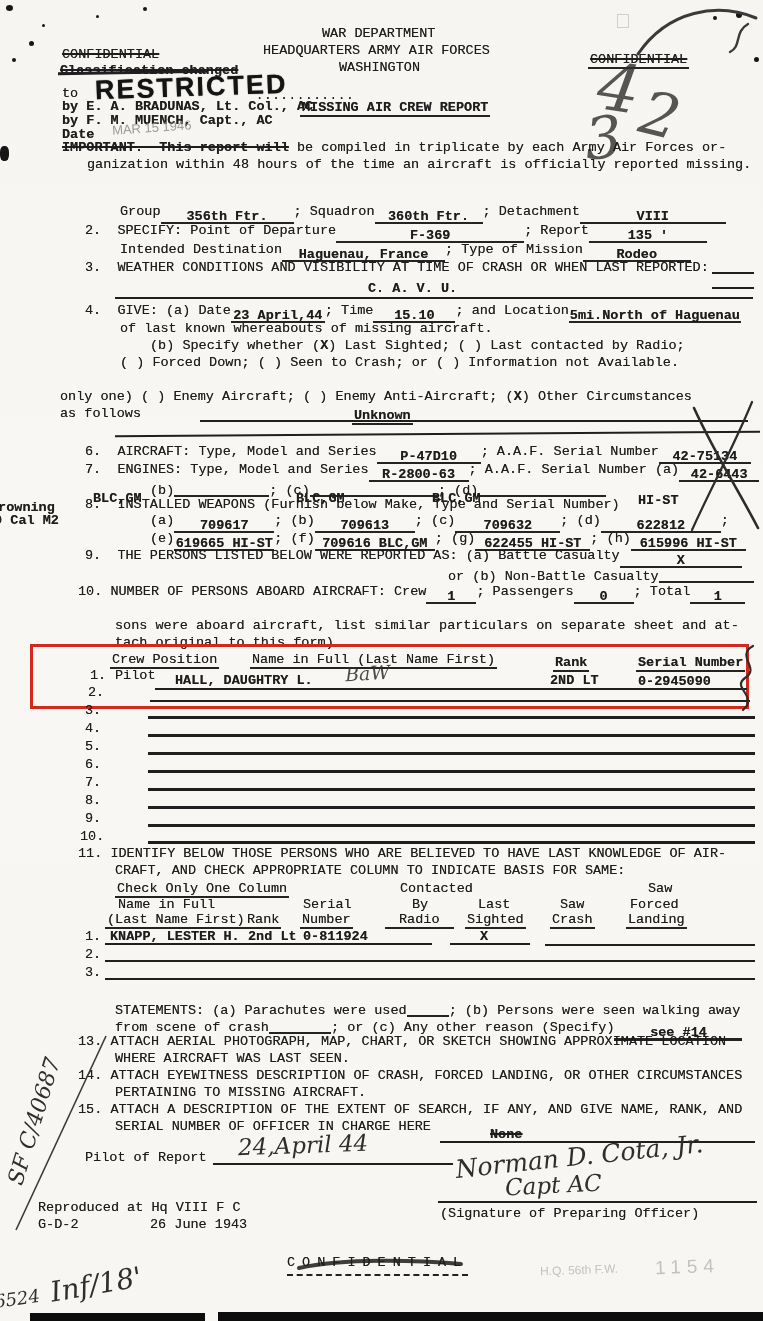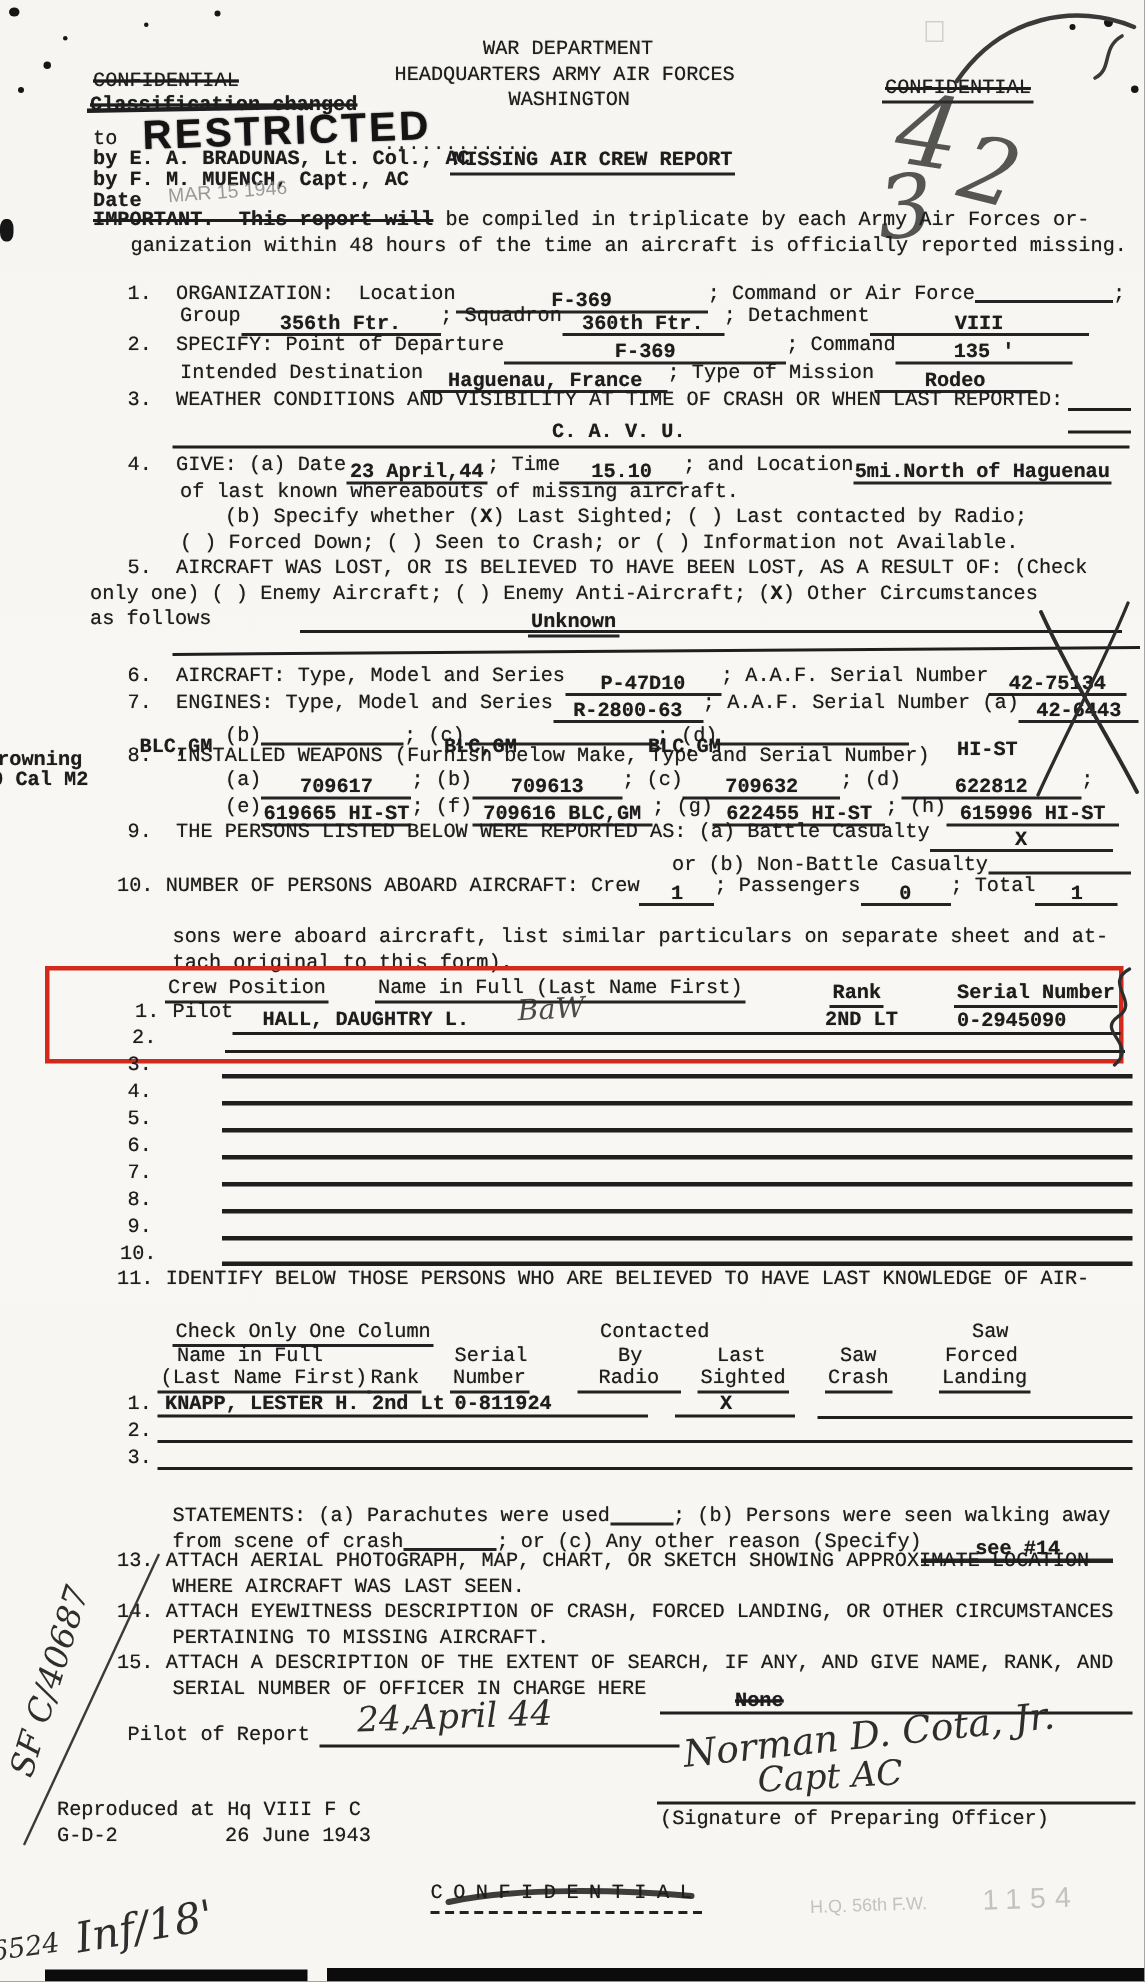--- a/index.html
+++ b/index.html
@@ -65,38 +65,36 @@
   <div class="hw" style="left:585px;top:104px;font-size:58px;transform:rotate(-5deg);opacity:.8">3</div>
   <div class="hw" style="left:641px;top:80px;font-size:60px;transform:rotate(14deg);opacity:.8">2</div>
   <svg style="left:630px;top:2px" width="133" height="58">
     <path d="M8,52 C38,8 88,0 126,16" fill="none" stroke="#3a3a3a" stroke-width="3" stroke-linecap="round"></path>
     <path d="M118,22 C104,30 112,44 100,50" fill="none" stroke="#3a3a3a" stroke-width="2.4" stroke-linecap="round"></path>
   </svg>
 
   <div class="t" style="left:62px;top:140px"><span class="strike v">IMPORTANT.  This report will</span><span> be compiled in triplicate by each Army Air Forces or-</span></div>
   <div class="t" style="left:87px;top:157px">ganization within 48 hours of the time an aircraft is officially reported missing.</div>
 
-  <div class="t" style="left:85px;top:185px"><span>1.</span><span>  </span><span>ORGANIZATION:  Location</span><span class="bl" style="width:168px"><span class="v">F-369</span></span><span>; Command or Air Force</span><span class="bl" style="width:92px"></span><span>;</span></div>
   <div class="t" style="left:120px;top:204px"><span>Group</span><span class="bl" style="width:133px"><span class="v">356th Ftr.</span></span><span>; Squadron</span><span class="bl" style="width:108px"><span class="v">360th Ftr.</span></span><span>; Detachment</span><span class="bl" style="width:146px"><span class="v">VIII</span></span></div>
 
-  <div class="t" style="left:85px;top:223px"><span>2.</span><span>  </span><span>SPECIFY: Point of Departure</span><span class="bl" style="width:188px"><span class="v">F-369</span></span><span>; Command</span><span class="bl" style="width:118px"><span class="v">135 '</span></span></div>
+  <div class="t" style="left:85px;top:223px"><span>2.</span><span>  </span><span>SPECIFY: Point of Departure</span><span class="bl" style="width:188px"><span class="v">F-369</span></span><span>; Report</span><span class="bl" style="width:118px"><span class="v">135 '</span></span></div>
   <div class="t" style="left:120px;top:242px"><span>Intended Destination</span><span class="bl" style="width:163px"><span class="v">Haguenau, France</span></span><span>; Type of Mission</span><span class="bl" style="width:108px"><span class="v">Rodeo</span></span></div>
 
   <div class="t" style="left:85px;top:260px"><span>3.</span><span>  </span><span>WEATHER CONDITIONS AND VISIBILITY AT TIME OF CRASH OR WHEN LAST REPORTED:</span></div>
   <div class="rule" style="left:712px;top:272px;width:42px"></div>
   <div class="rule" style="left:712px;top:287px;width:42px"></div>
   <div class="t v" style="left:368px;top:281px">C. A. V. U.</div>
   <div class="rule" style="left:115px;top:297px;width:638px"></div>
 
   <div class="t" style="left:85px;top:303px"><span>4.</span><span>  </span><span>GIVE: (a) Date</span><span class="bl" style="width:94px"><span class="v">23 April,44</span></span><span>; Time</span><span class="bl" style="width:82px"><span class="v">15.10</span></span><span>; and Location</span><span class="bl" style="width:172px"><span class="v">5mi.North of Haguenau</span></span></div>
   <div class="t" style="left:120px;top:321px">of last known whereabouts of missing aircraft.</div>
   <div class="t" style="left:150px;top:338px"><span>(b) Specify whether (</span><span class="v">X</span><span>) Last Sighted; ( ) Last contacted by Radio;</span></div>
   <div class="t" style="left:120px;top:355px">( ) Forced Down; ( ) Seen to Crash; or ( ) Information not Available.</div>
 
-  <div class="t" style="left:85px;top:372px"><span>5.</span><span>  </span><span>AIRCRAFT WAS LOST, OR IS BELIEVED TO HAVE BEEN LOST, AS A RESULT OF: (Check</span></div>
   <div class="t" style="left:60px;top:389px"><span>only one) ( ) Enemy Aircraft; ( ) Enemy Anti-Aircraft; (</span><span class="v">X</span><span>) Other Circumstances</span></div>
   <div class="t" style="left:60px;top:406px">as follows</div>
   <div class="t v" style="left:352px;top:408px"><span class="u">Unknown</span></div>
   <div class="rule" style="left:200px;top:420px;width:548px"></div>
   <div class="rule" style="left:115px;top:433px;width:645px;transform:rotate(-.4deg)"></div>
 
   <div class="t" style="left:85px;top:444px"><span>6.</span><span>  </span><span>AIRCRAFT: Type, Model and Series</span><span class="bl" style="width:104px"><span class="v">P-47D10</span></span><span>; A.A.F. Serial Number</span><span class="bl" style="width:92px"><span class="v">42-75134</span></span></div>
 
   <div class="t" style="left:85px;top:462px"><span>7.</span><span>  </span><span>ENGINES: Type, Model and Series</span><span class="bl" style="width:100px"><span class="v">R-2800-63</span></span><span>; A.A.F. Serial Number (a)</span><span class="bl" style="width:80px"><span class="v">42-6443</span></span></div>
   <div class="t" style="left:150px;top:480px"><span>(b)</span><span class="bl" style="width:95px"></span><span>; (c)</span><span class="bl" style="width:128px"></span><span>; (d)</span><span class="bl" style="width:128px"></span></div>
@@ -156,20 +154,21 @@
   <div class="t" style="left:85px;top:811px">9.</div>
   <div class="rule thick" style="left:148px;top:824px;width:607px"></div>
   <div class="t" style="left:80px;top:829px">10.</div>
   <div class="rule thick" style="left:148px;top:841px;width:607px"></div>
 
   <svg style="left:731px;top:640px" width="32" height="78">
     <path d="M22,6 C4,16 30,28 14,38 C0,48 28,56 12,70" fill="none" stroke="#2d2d2d" stroke-width="2.2" stroke-linecap="round"></path>
   </svg>
 
   <div class="t" style="left:78px;top:846px"><span>11.</span><span> </span><span>IDENTIFY BELOW THOSE PERSONS WHO ARE BELIEVED TO HAVE LAST KNOWLEDGE OF AIR-</span></div>
+  <div class="t" style="left:115px;top:863px">CRAFT, AND CHECK APPROPRIATE COLUMN TO INDICATE BASIS FOR SAME:</div>
   <div class="t" style="left:115px;top:881px"><span class="u">Check Only One Column</span></div>
   <div class="t" style="left:400px;top:881px">Contacted</div>
   <div class="t" style="left:648px;top:881px">Saw</div>
   <div class="t" style="left:118px;top:897px">Name in Full</div>
   <div class="t" style="left:303px;top:897px">Serial</div>
   <div class="t" style="left:412px;top:897px">By</div>
   <div class="t" style="left:478px;top:897px">Last</div>
   <div class="t" style="left:560px;top:897px">Saw</div>
   <div class="t" style="left:630px;top:897px">Forced</div>
   <div class="t" style="left:105px;top:912px"><span class="u">(Last Name First)</span></div>

